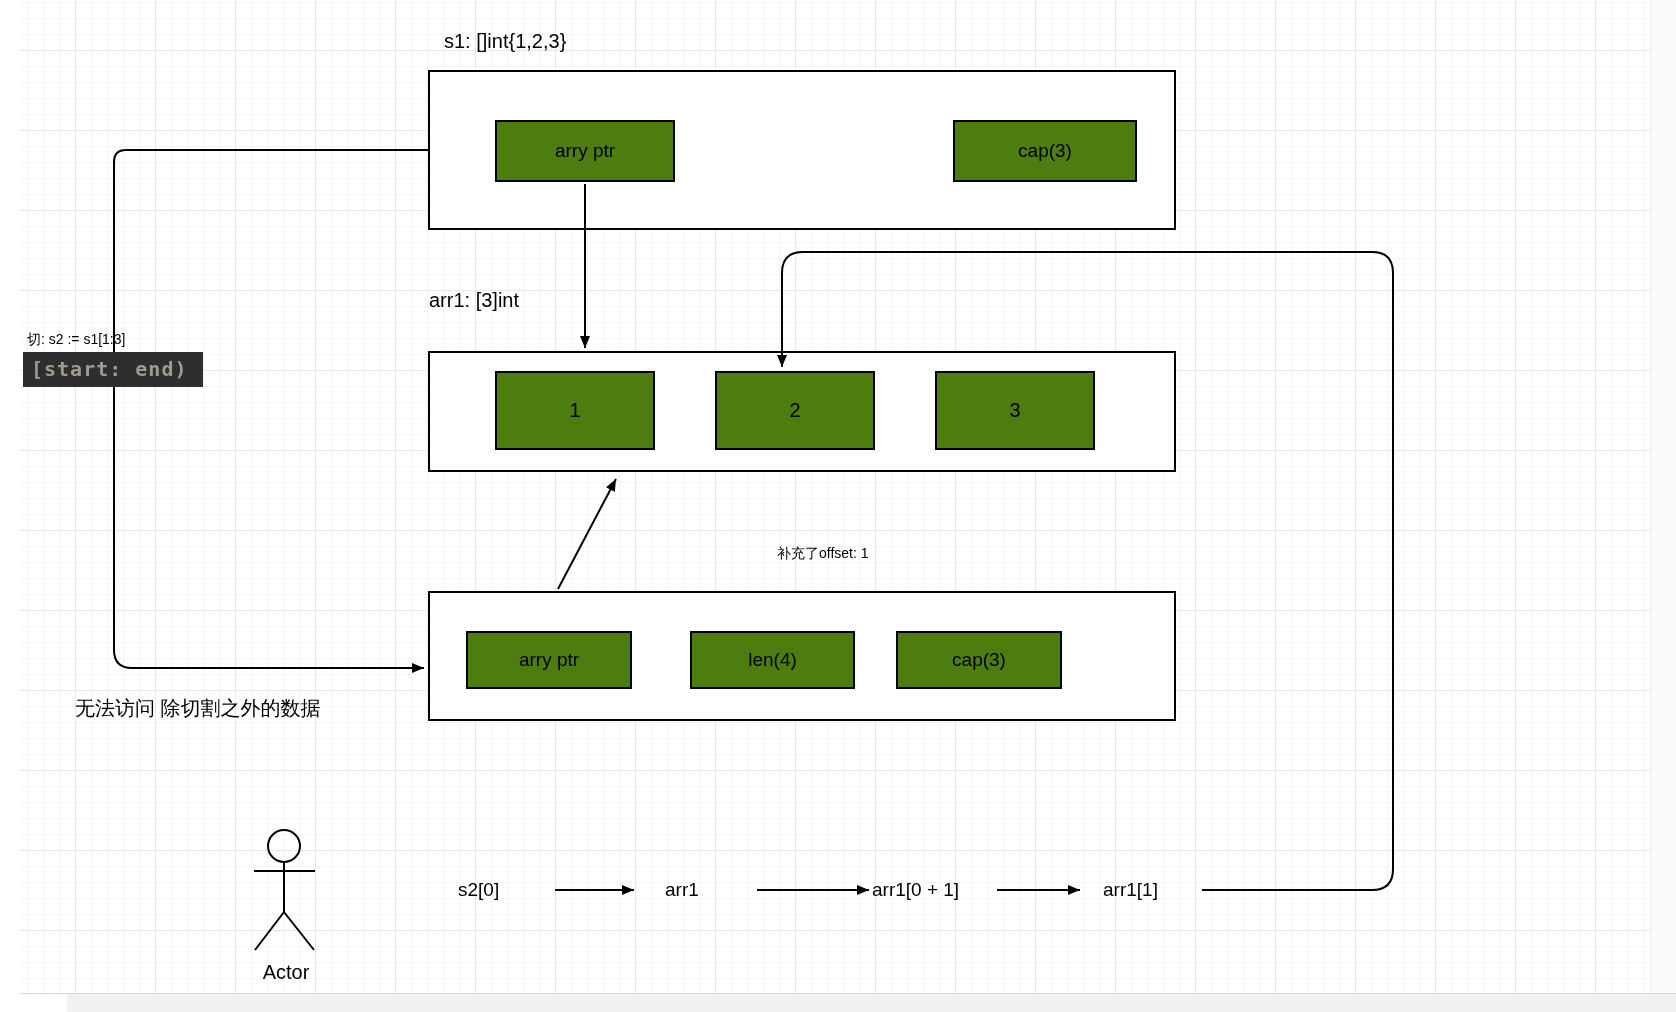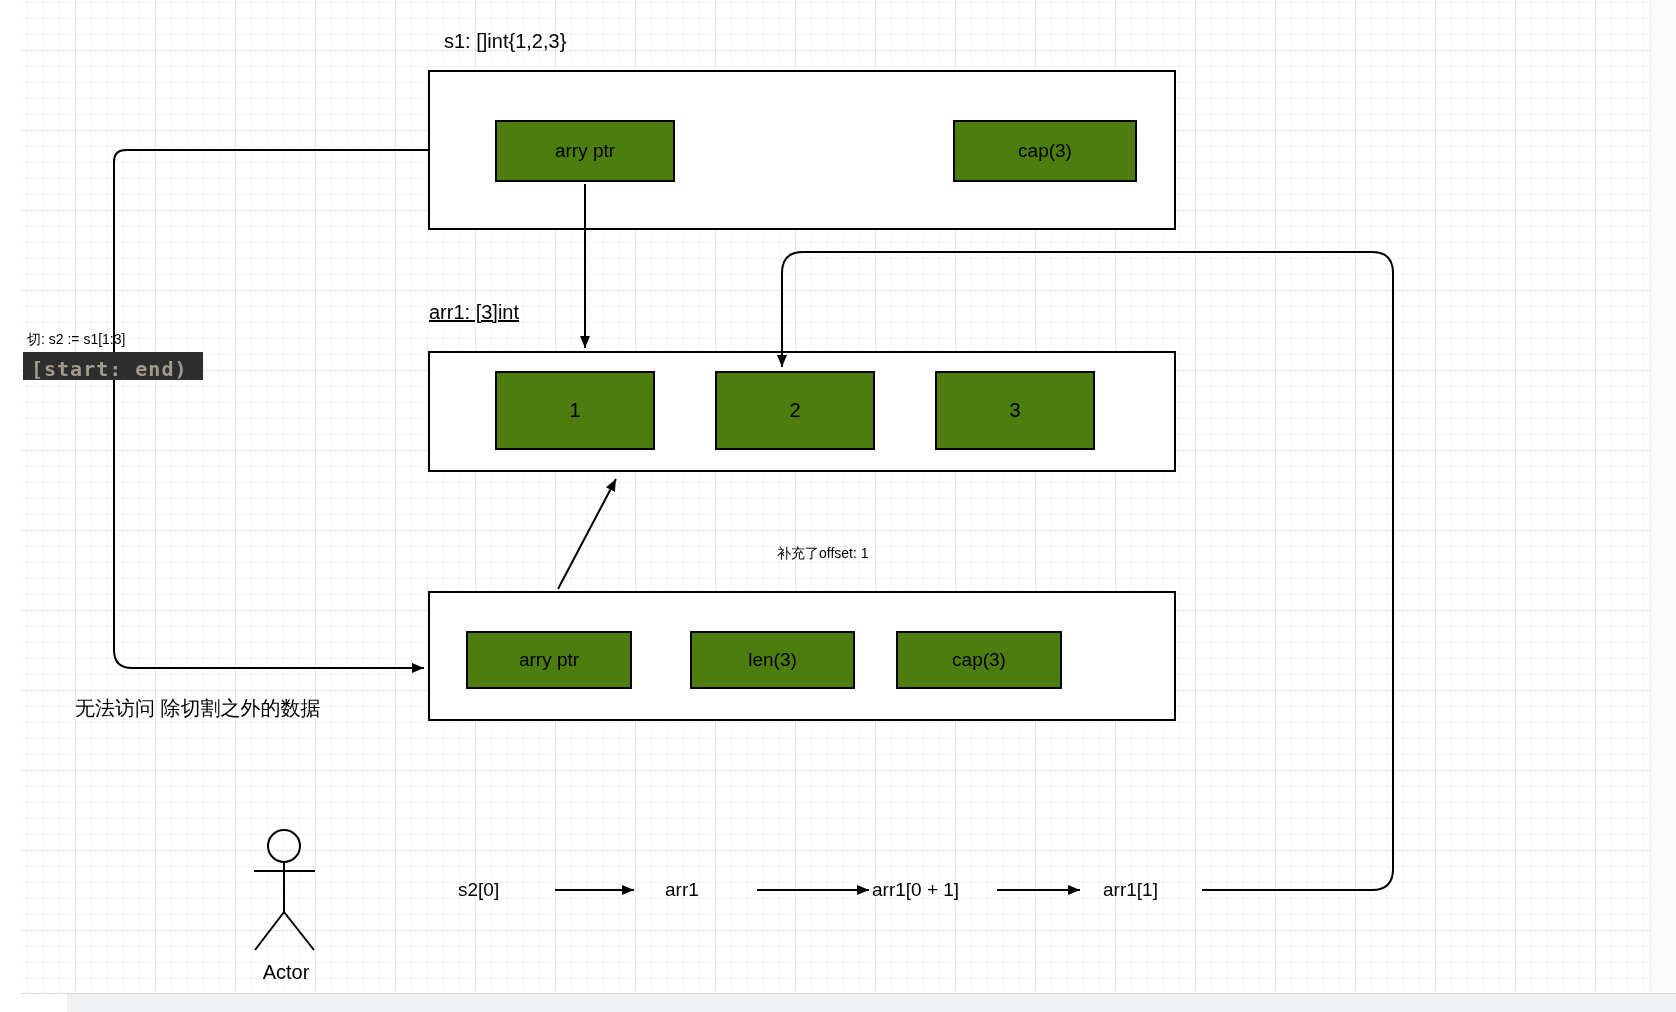--- a/index.html
+++ b/index.html
@@ -32,21 +32,21 @@
 
   .outer-box { position:absolute; background:#ffffff; border:2px solid #000000; z-index:2; }
   .cell { position:absolute; background:#4d7c0f; border:2px solid #000000;
           display:flex; align-items:center; justify-content:center;
           font-size:19px; }
   .cell.num { font-size:20px; }
 
   .lbl { position:absolute; z-index:2; white-space:nowrap; font-size:20px; line-height:24px; }
   .lbl.small { font-size:14px; }
 
-  #range-badge { position:absolute; left:3px; top:352px; width:180px; height:28px; z-index:2;
+  #range-badge { position:absolute; left:3px; top:352px; width:180px; height:35px; z-index:2;
                  background:#2e2e2e; color:#a19a8c;
                  font-family:"DejaVu Sans Mono","Liberation Mono",monospace;
                  font-size:20px; font-weight:bold; line-height:35px; padding-left:8px;
                  letter-spacing:1px; white-space:nowrap; }
 
   .flow-lbl { position:absolute; top:876px; height:28px; line-height:28px; z-index:2;
               font-size:19px; text-align:left; white-space:nowrap; }
 
   path, circle, line { stroke:#000000; stroke-width:2; fill:none; }
 </style>
@@ -68,31 +68,31 @@
     </defs>
     <path d="M408 150 H106 Q94 150 94 162 V650 Q94 668 112 668 H404" marker-end="url(#ah-u)"></path>
   </svg>
 
   <div class="lbl" style="left:424px; top:29px;">s1: []int{1,2,3}</div>
   <div class="outer-box" style="left:408px; top:70px; width:748px; height:160px;">
     <div class="cell" style="left:65px; top:48px; width:180px; height:62px;">arry ptr</div>
     <div class="cell" style="left:523px; top:48px; width:184px; height:62px;">cap(3)</div>
   </div>
 
-  <div class="lbl" style="left:409px; top:300px;text-decoration:underline;">arr1: [3]int</div>
+  <div class="lbl" style="left:409px; top:288px;">arr1: [3]int</div>
   <div class="outer-box" style="left:408px; top:351px; width:748px; height:121px;">
     <div class="cell num" style="left:65px; top:18px; width:160px; height:79px;">1</div>
     <div class="cell num" style="left:285px; top:18px; width:160px; height:79px;">2</div>
     <div class="cell num" style="left:505px; top:18px; width:160px; height:79px;">3</div>
   </div>
 
   <div class="lbl small" style="left:757px; top:541px;">补充了offset: 1</div>
   <div class="outer-box" style="left:408px; top:591px; width:748px; height:130px;">
     <div class="cell" style="left:36px; top:38px; width:166px; height:58px;">arry ptr</div>
-    <div class="cell" style="left:260px; top:38px; width:165px; height:58px;">len(3)</div>
+    <div class="cell" style="left:260px; top:38px; width:165px; height:58px;">len(4)</div>
     <div class="cell" style="left:466px; top:38px; width:166px; height:58px;">cap(3)</div>
   </div>
 
   <div class="lbl small" style="left:7px; top:327px;">切: s2 := s1[1:3]</div>
   <div id="range-badge">[start: end)</div>
   <div class="lbl" style="left:55px; top:696px;">无法访问 除切割之外的数据</div>
 
   <div class="flow-lbl" style="left:438px; width:64px;">s2[0]</div>
   <div class="flow-lbl" style="left:645px; width:56px;">arr1</div>
   <div class="flow-lbl" style="left:852px; width:124px;">arr1[0 + 1]</div>

